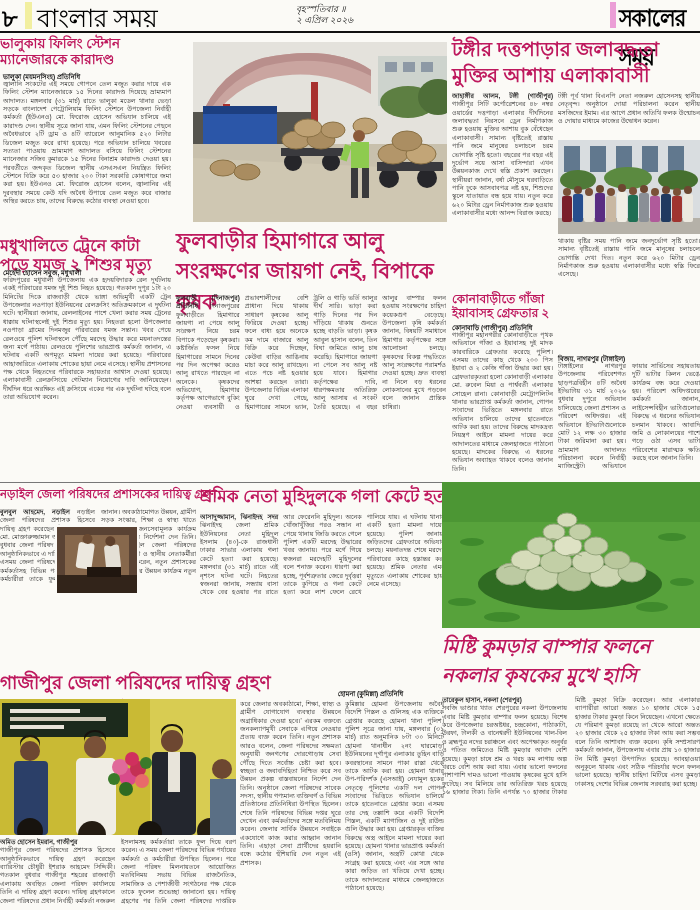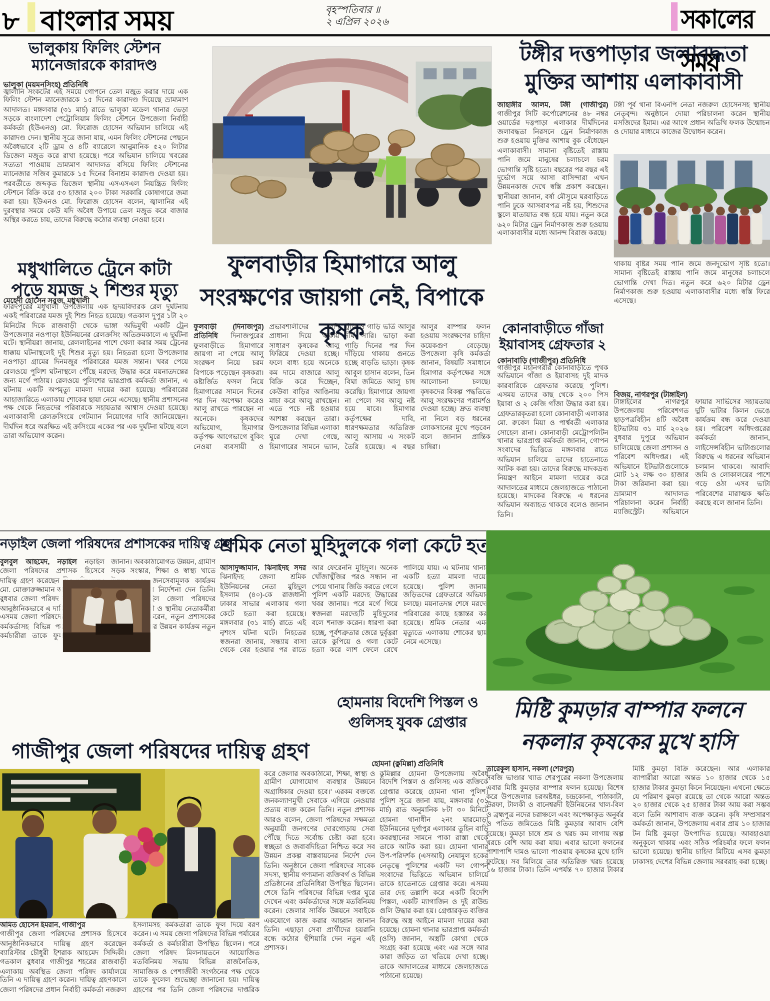--- a/index.html
+++ b/index.html
@@ -1,32 +1,32 @@
 <!DOCTYPE html>
 <html><head>
 <meta charset="utf-8">
 <style>
   html,body{margin:0;padding:0;background:#e9e7e0;}
   #paper{position:relative;width:700px;height:910px;background:#fbfaf6;overflow:hidden;
          font-family:"Liberation Sans",sans-serif;color:#1c1c1c;}
   .abs{position:absolute;}
-  .hl{font-weight:700;color:#0f172a;text-align:center;line-height:1.2;}
+  .hl{font-weight:700;color:#be185d;text-align:left;line-height:1.2;}
   .byline{font-size:6.6px;font-weight:700;color:#111;}
   .bodytxt{font-size:6.3px;line-height:1.33;text-align:justify;color:#222;overflow:hidden;}
   .lead{font-weight:700;}
   .cols2{column-count:2;column-gap:6px;}
   .cols3{column-count:3;column-gap:5px;}
   .cols4{column-count:4;column-gap:5px;}
   .rule{background:#111;}
   .photo{overflow:hidden;background:#ccc;}
   .photo svg{display:block;}
   
   #pgnum{left:2px;top:0px;font-size:24px;font-weight:900;color:#000;}
   #ybar{left:25px;top:2px;width:7px;height:27px;background:#f2efa0;}
-  #mast-l{left:37px;top:-1px;font-size:25px;font-weight:700;letter-spacing:-0.5px;color:#000;}
+  #mast-l{left:37px;top:-1px;font-size:25px;font-weight:400;letter-spacing:-0.5px;color:#000;}
   #dateline{left:296px;top:4px;font-size:9px;line-height:1.25;color:#111;font-style:italic;}
   #hdr-rule{left:0;top:31px;width:700px;height:2px;}
   #mbar{left:610px;top:2px;width:6px;height:26px;background:#eb9ed6;}
   #mast-r{left:619px;top:0px;font-size:21px;font-weight:900;letter-spacing:-1px;
           transform:scaleY(1.12);transform-origin:top left;color:#000;}
 </style>
 </head>
 <body>
 
 <div id="paper">
@@ -207,21 +207,20 @@
     </svg>
   </div>
 
   <div class="abs hl" style="left:200px;top:487px;width:245px;font-size:17px;white-space:nowrap;">শ্রমিক নেতা মুহিদুলকে গলা কেটে হত্যা</div>
   <div class="abs bodytxt cols3" style="left:200px;top:513px;width:245px;height:110px;">
     <span class="lead">আসাদুজ্জামান, ঝিনাইদহ সদর</span>
     <span>ঝিনাইদহ জেলা শ্রমিক ইউনিয়নের নেতা মুহিদুল ইসলাম (৪০)-কে রাজধানী ঢাকার সাভার এলাকায় গলা কেটে হত্যা করা হয়েছে। মঙ্গলবার (৩১ মার্চ) রাতে এই নৃশংস ঘটনা ঘটে। নিহতের স্বজনরা জানায়, সন্ধ্যায় বাসা থেকে বের হওয়ার পর রাতে আর ফেরেননি মুহিদুল। অনেক খোঁজাখুঁজির পরও সন্ধান না পেয়ে থানায় জিডি করতে গেলে পুলিশ একটি মরদেহ উদ্ধারের খবর জানায়। পরে মর্গে গিয়ে স্বজনরা মরদেহটি মুহিদুলের বলে শনাক্ত করেন। ধারণা করা হচ্ছে, পূর্বশত্রুতার জেরে দুর্বৃত্তরা তাকে কুপিয়ে ও গলা কেটে হত্যা করে লাশ ফেলে রেখে পালিয়ে যায়। এ ঘটনায় থানায় একটি হত্যা মামলা দায়ের হয়েছে। পুলিশ জানায়, জড়িতদের গ্রেফতারে অভিযান চলছে। ময়নাতদন্ত শেষে মরদেহ পরিবারের কাছে হস্তান্তর করা হয়েছে। শ্রমিক নেতার এমন মৃত্যুতে এলাকায় শোকের ছায়া নেমে এসেছে।</span>
   </div>
 
   <div class="abs hl" style="left:0;top:642px;width:292px;font-size:18.5px;line-height:1.45;margin-top:28px;">গাজীপুর জেলা পরিষদের দায়িত্ব গ্রহণ করলেন প্রশাসক ইশরাক</div>
-  <div class="abs hl" style="left:296px;top:630px;width:149px;font-size:13px;line-height:1.35;">হোমনায় বিদেশি পিস্তল ও গুলিসহ যুবক গ্রেপ্তার</div>
   <div class="abs byline" style="left:296px;top:688px;width:149px;text-align:center;">হোমনা (কুমিল্লা) প্রতিনিধি</div>
 
   <div class="abs photo" style="left:0;top:699px;width:236px;height:136px;">
     <svg width="236" height="136" viewBox="0 0 236 136" xmlns="http://www.w3.org/2000/svg">
       <rect width="236" height="136" fill="#c9ba34"></rect>
       <rect x="150" y="0" width="86" height="136" fill="#d8cc52"></rect>
       <rect x="2" y="4" width="126" height="34" fill="#1c2a1c"></rect>
       <rect x="10" y="10" width="70" height="4" fill="#e8e4da"></rect>
       <rect x="10" y="18" width="96" height="4" fill="#cfc9b8"></rect>
       <rect x="10" y="26" width="54" height="4" fill="#e8e4da"></rect>

